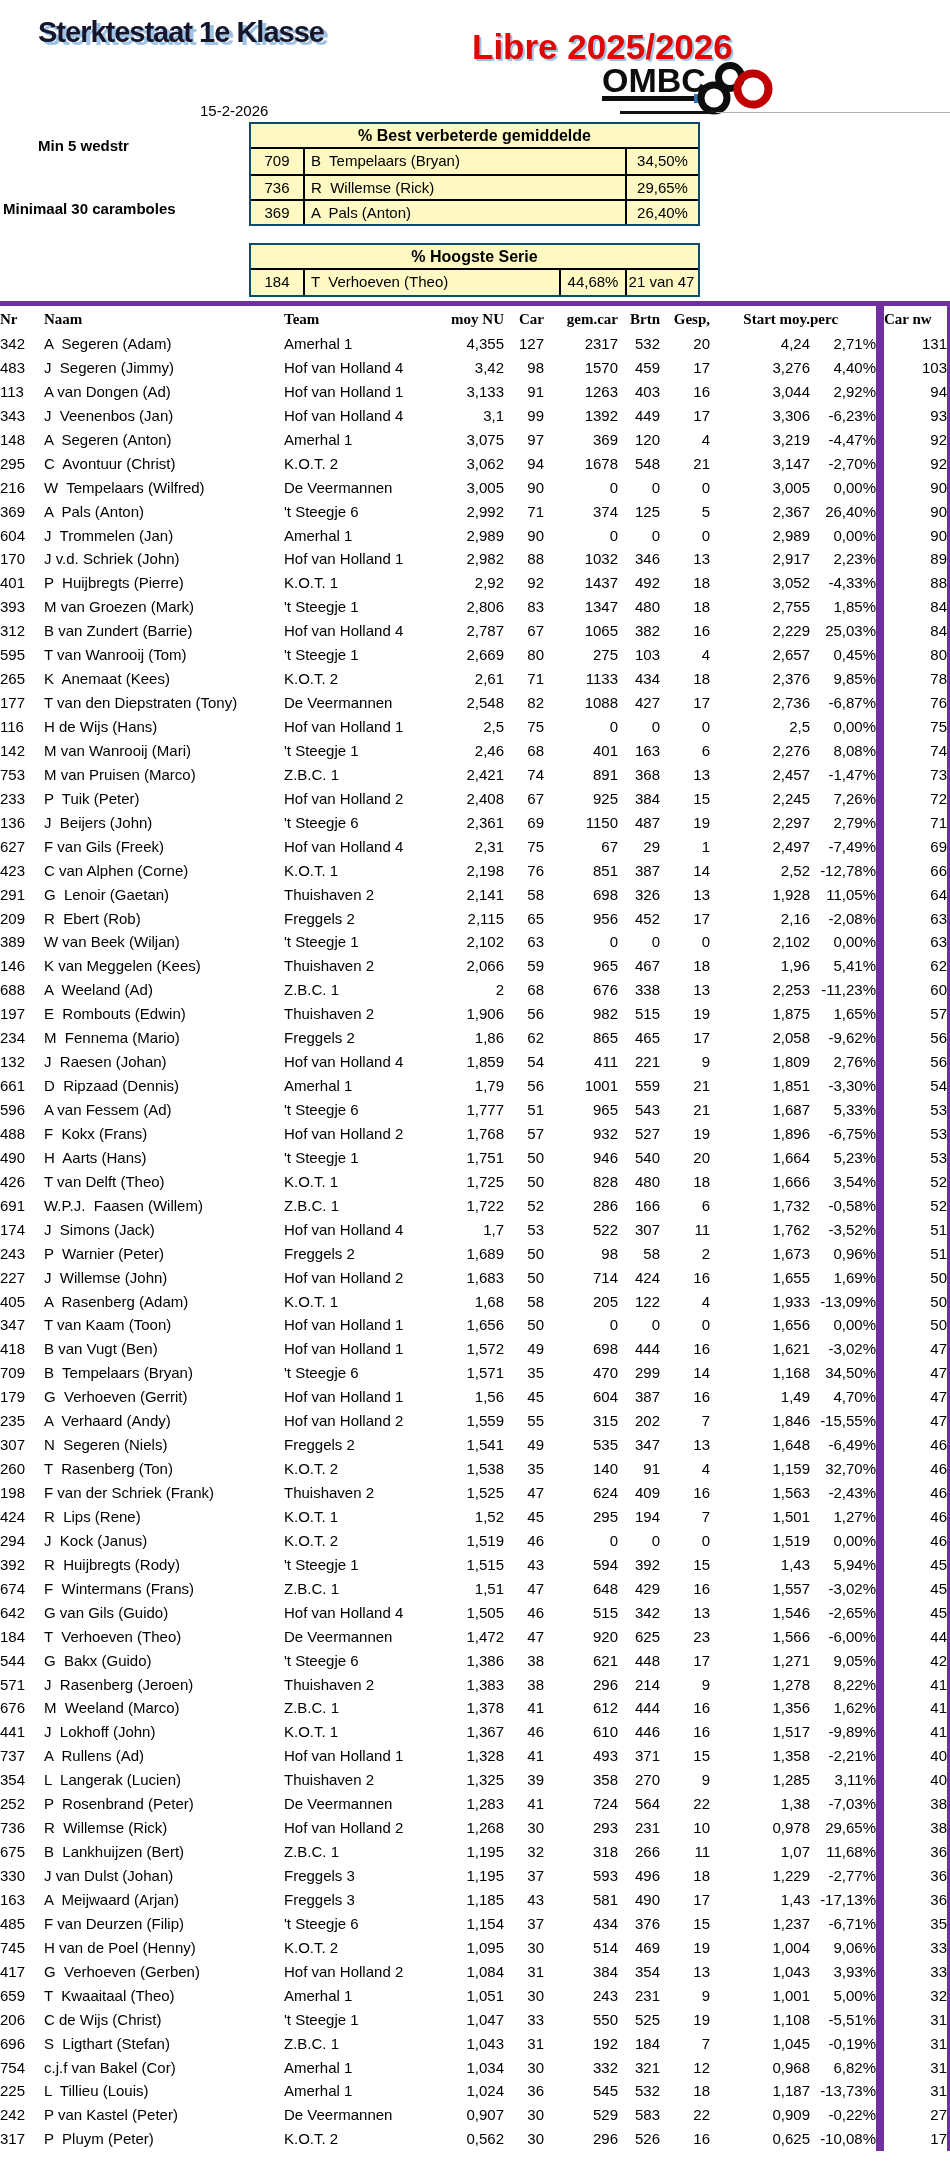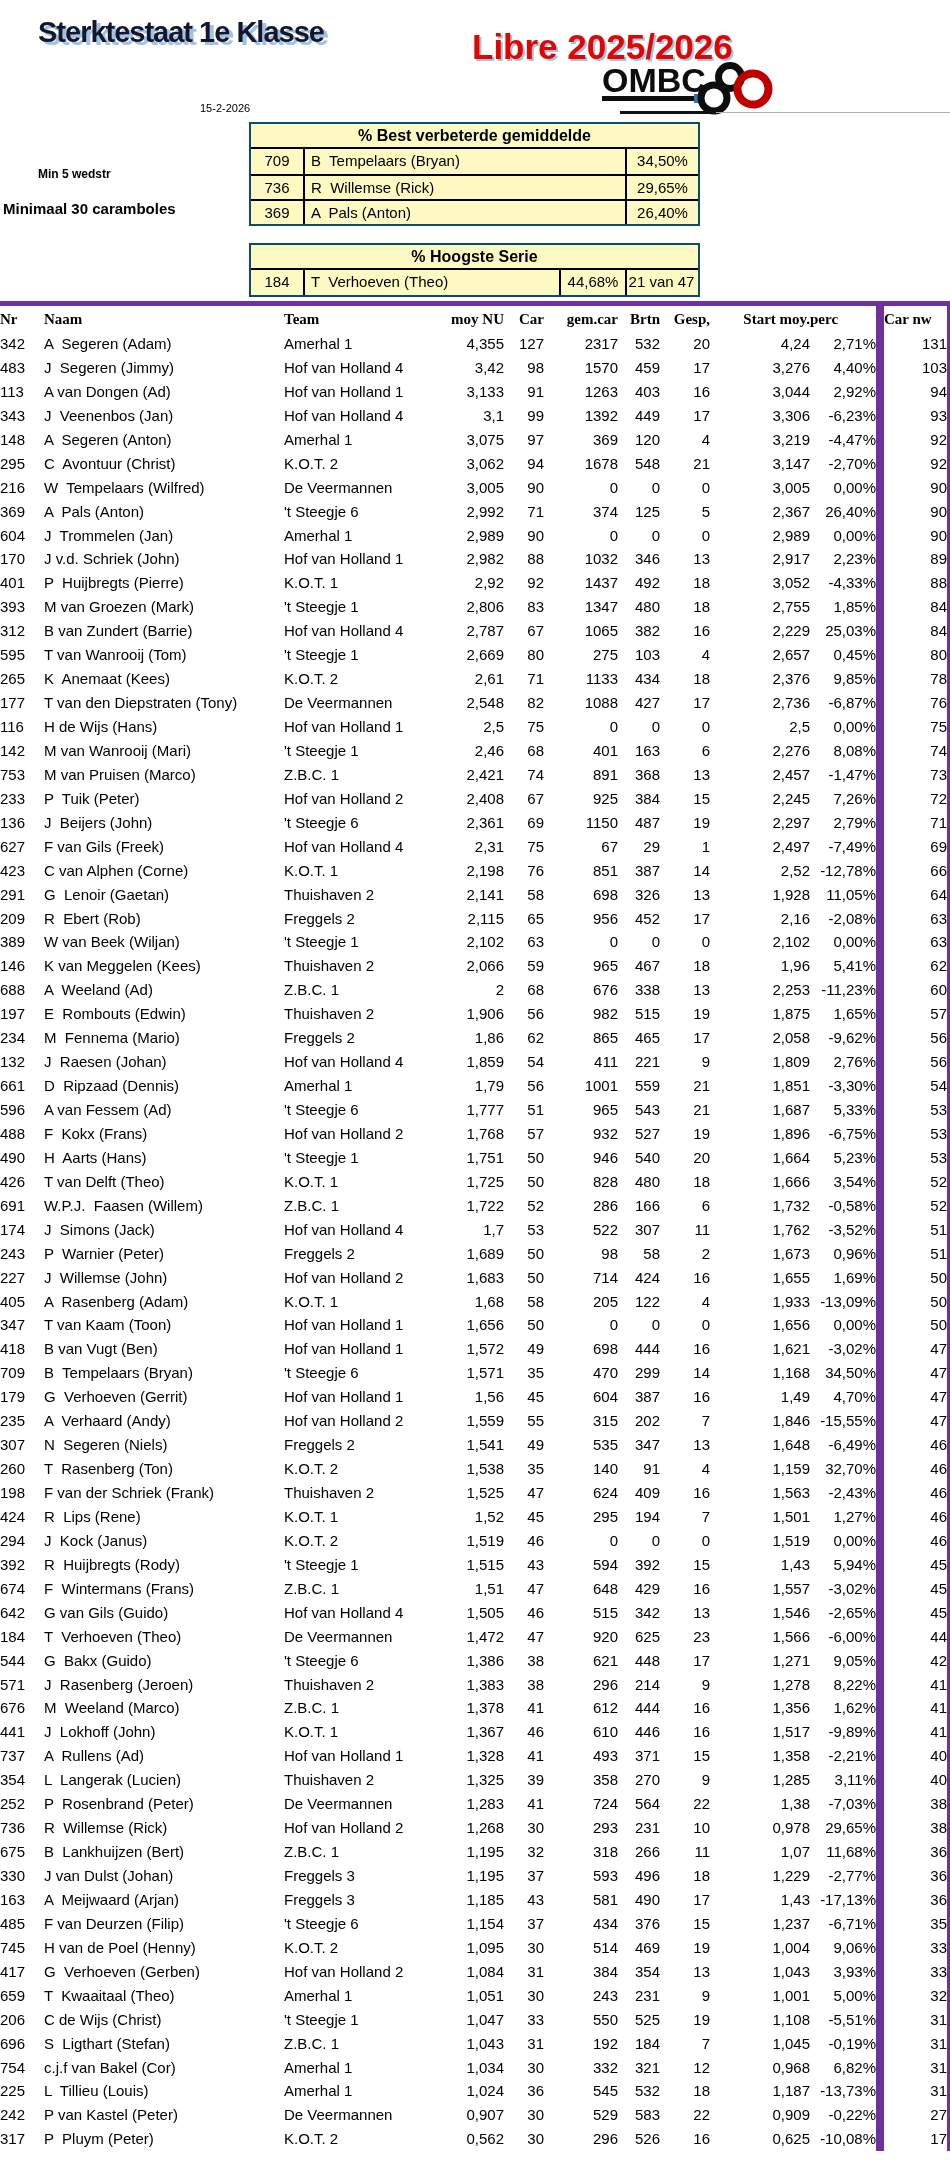--- a/index.html
+++ b/index.html
@@ -10,22 +10,22 @@
   html,body{background:#fff;}
   body{width:950px;height:2176px;overflow:hidden;font-family:"Liberation Sans",sans-serif;color:var(--ink);}
   .sheet{position:relative;width:950px;height:2176px;background:#fff;}
 
   
   .toparea{position:absolute;top:0;left:0;width:950px;height:301px;}
   .main-title{position:absolute;left:38px;top:16px;font-size:29px;font-weight:bold;letter-spacing:-1px;
     color:var(--title-navy);text-shadow:4px 3px 0 var(--title-shadow);white-space:pre;}
   .season{position:absolute;left:472px;top:27px;font-size:35px;font-weight:bold;color:var(--red);
     text-shadow:2px 2px 0 var(--title-shadow);white-space:pre;}
-  .date{position:absolute;left:200px;top:102px;font-size:11px;}
-  .note-1{position:absolute;left:38px;top:167px;font-size:12px;font-weight:bold;}
+  .date{position:absolute;left:200px;top:102px;font-size:15px;}
+  .note-1{position:absolute;left:38px;top:137px;font-size:15px;font-weight:bold;}
   .note-2{position:absolute;left:3px;top:200px;font-size:15px;font-weight:bold;}
 
   .logo{position:absolute;left:600px;top:56px;width:190px;height:62px;}
   .logo-line-black{position:absolute;left:620px;top:111px;width:96px;height:3px;background:#111;}
   .logo-line-gray{position:absolute;left:716px;top:112px;width:234px;height:1px;background:#b0b0b0;}
 
   
   .sbox{position:absolute;left:249px;width:451px;border:2px solid #0c4a6e;background:#fef9c3;font-size:15px;}
   .sbox-best{top:122px;}
   .sbox-serie{top:243px;}

